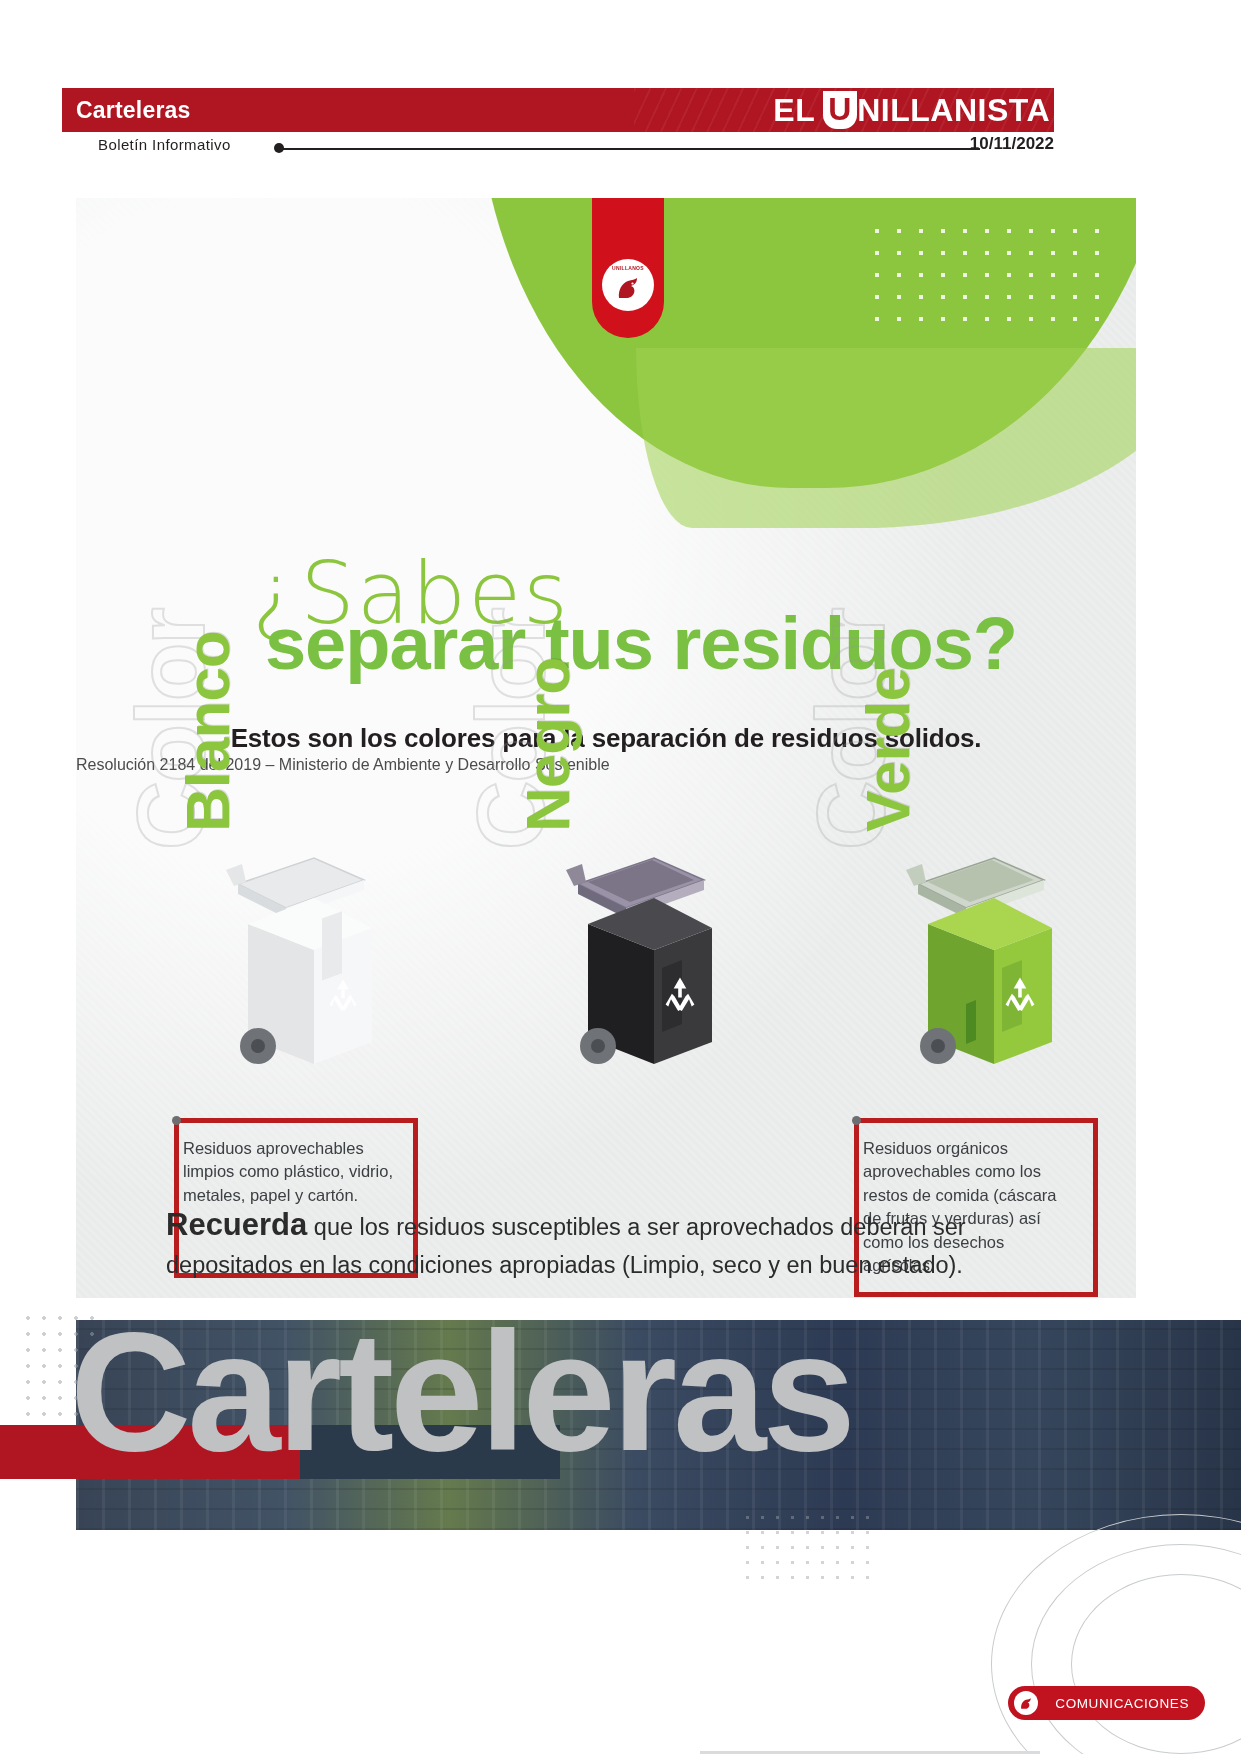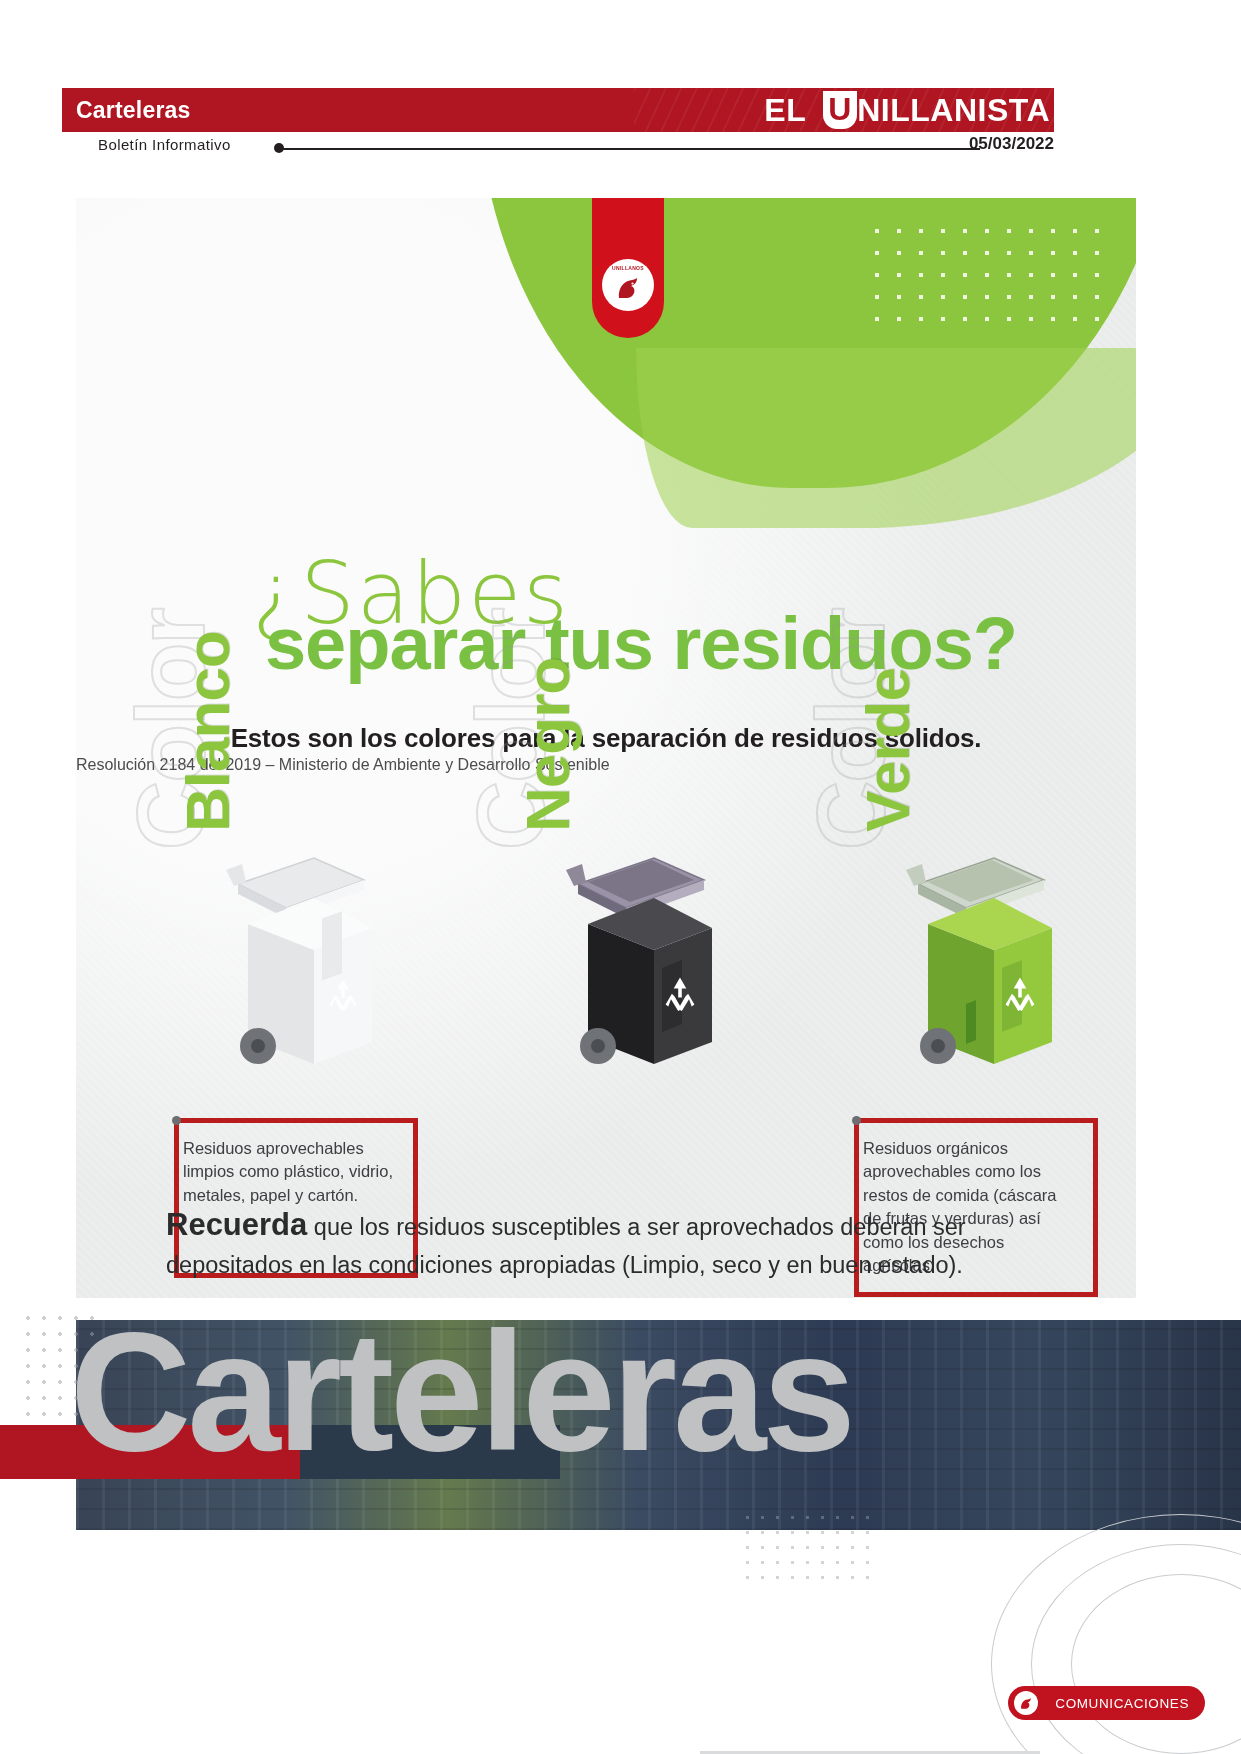--- a/index.html
+++ b/index.html
@@ -41,21 +41,21 @@
     right: 4px; top: 50%;
     transform: translateY(-50%);
     display: flex;
     align-items: center;
     color: #ffffff;
     font-size: 32px;
     font-weight: bold;
     letter-spacing: .5px;
     z-index: 2;
   }
-  .masthead .mast-el { margin-right: 17px; }
+  .masthead .mast-el { margin-right: 8px; }
   .masthead .mast-u {
     display: inline-block;
     position: relative;
     width: 34px;
     text-align: center;
   }
   .masthead .mast-u span{
     display:inline-block;
     background:#ffffff;
     color:#b01622;
@@ -393,21 +393,21 @@
     <span class="mast-el">EL</span>
     <span class="mast-u"><span>U</span></span>
     <span>NILLANISTA</span>
   </div>
 </div>
 
 <div class="subheader">
   <div class="subheader-label">Boletín Informativo</div>
   <div class="subheader-dot"></div>
   <div class="subheader-line"></div>
-  <div class="subheader-date">05/03/2022</div>
+  <div class="subheader-date">10/11/2022</div>
 </div>
 
 <div class="poster">
   <div class="blob-green"></div>
   <div class="blob-green2"></div>
   <div class="dotgrid"></div>
 
   <div class="logo-tab">
     <div class="logo-circle">
       <div class="uni-text">UNILLANOS</div>

